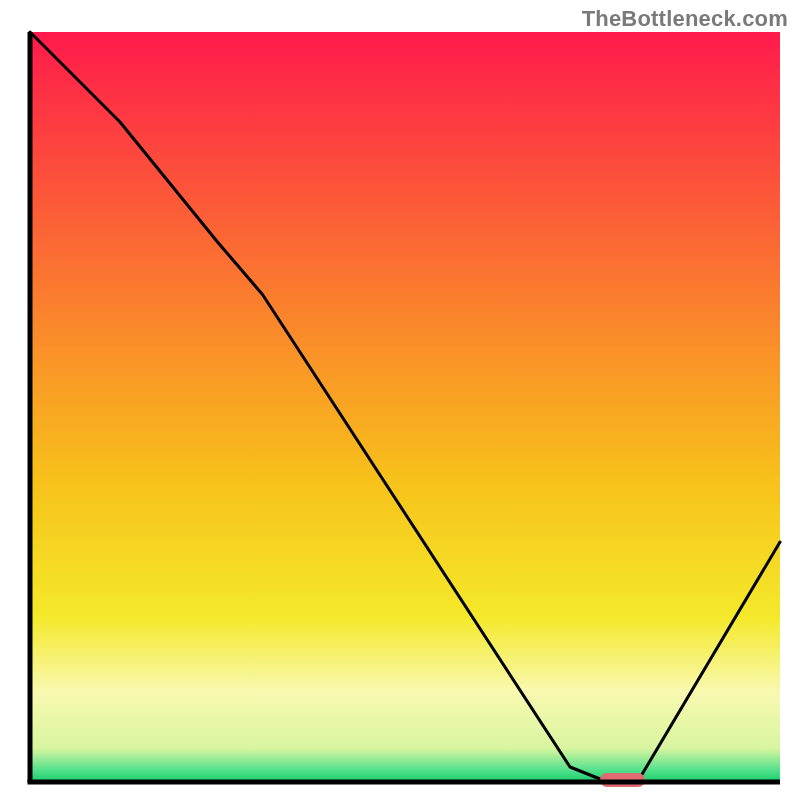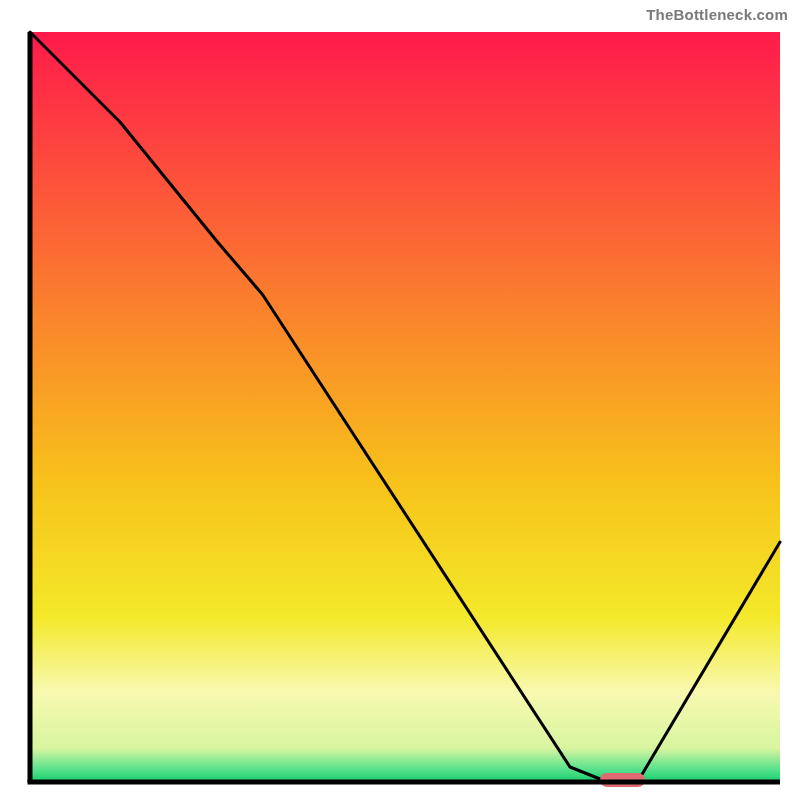--- a/index.html
+++ b/index.html
@@ -13,21 +13,21 @@
   }
   .wrap {
     position: relative;
     width: 800px;
     height: 800px;
   }
   .attrib {
     position: absolute;
     top: 6px;
     right: 12px;
-    font-size: 15px;
+    font-size: 22px;
     font-weight: 600;
     color: #7a7a7a;
     letter-spacing: 0.2px;
   }
   svg {
     display: block;
   }
 </style>
 </head>
 <body>

